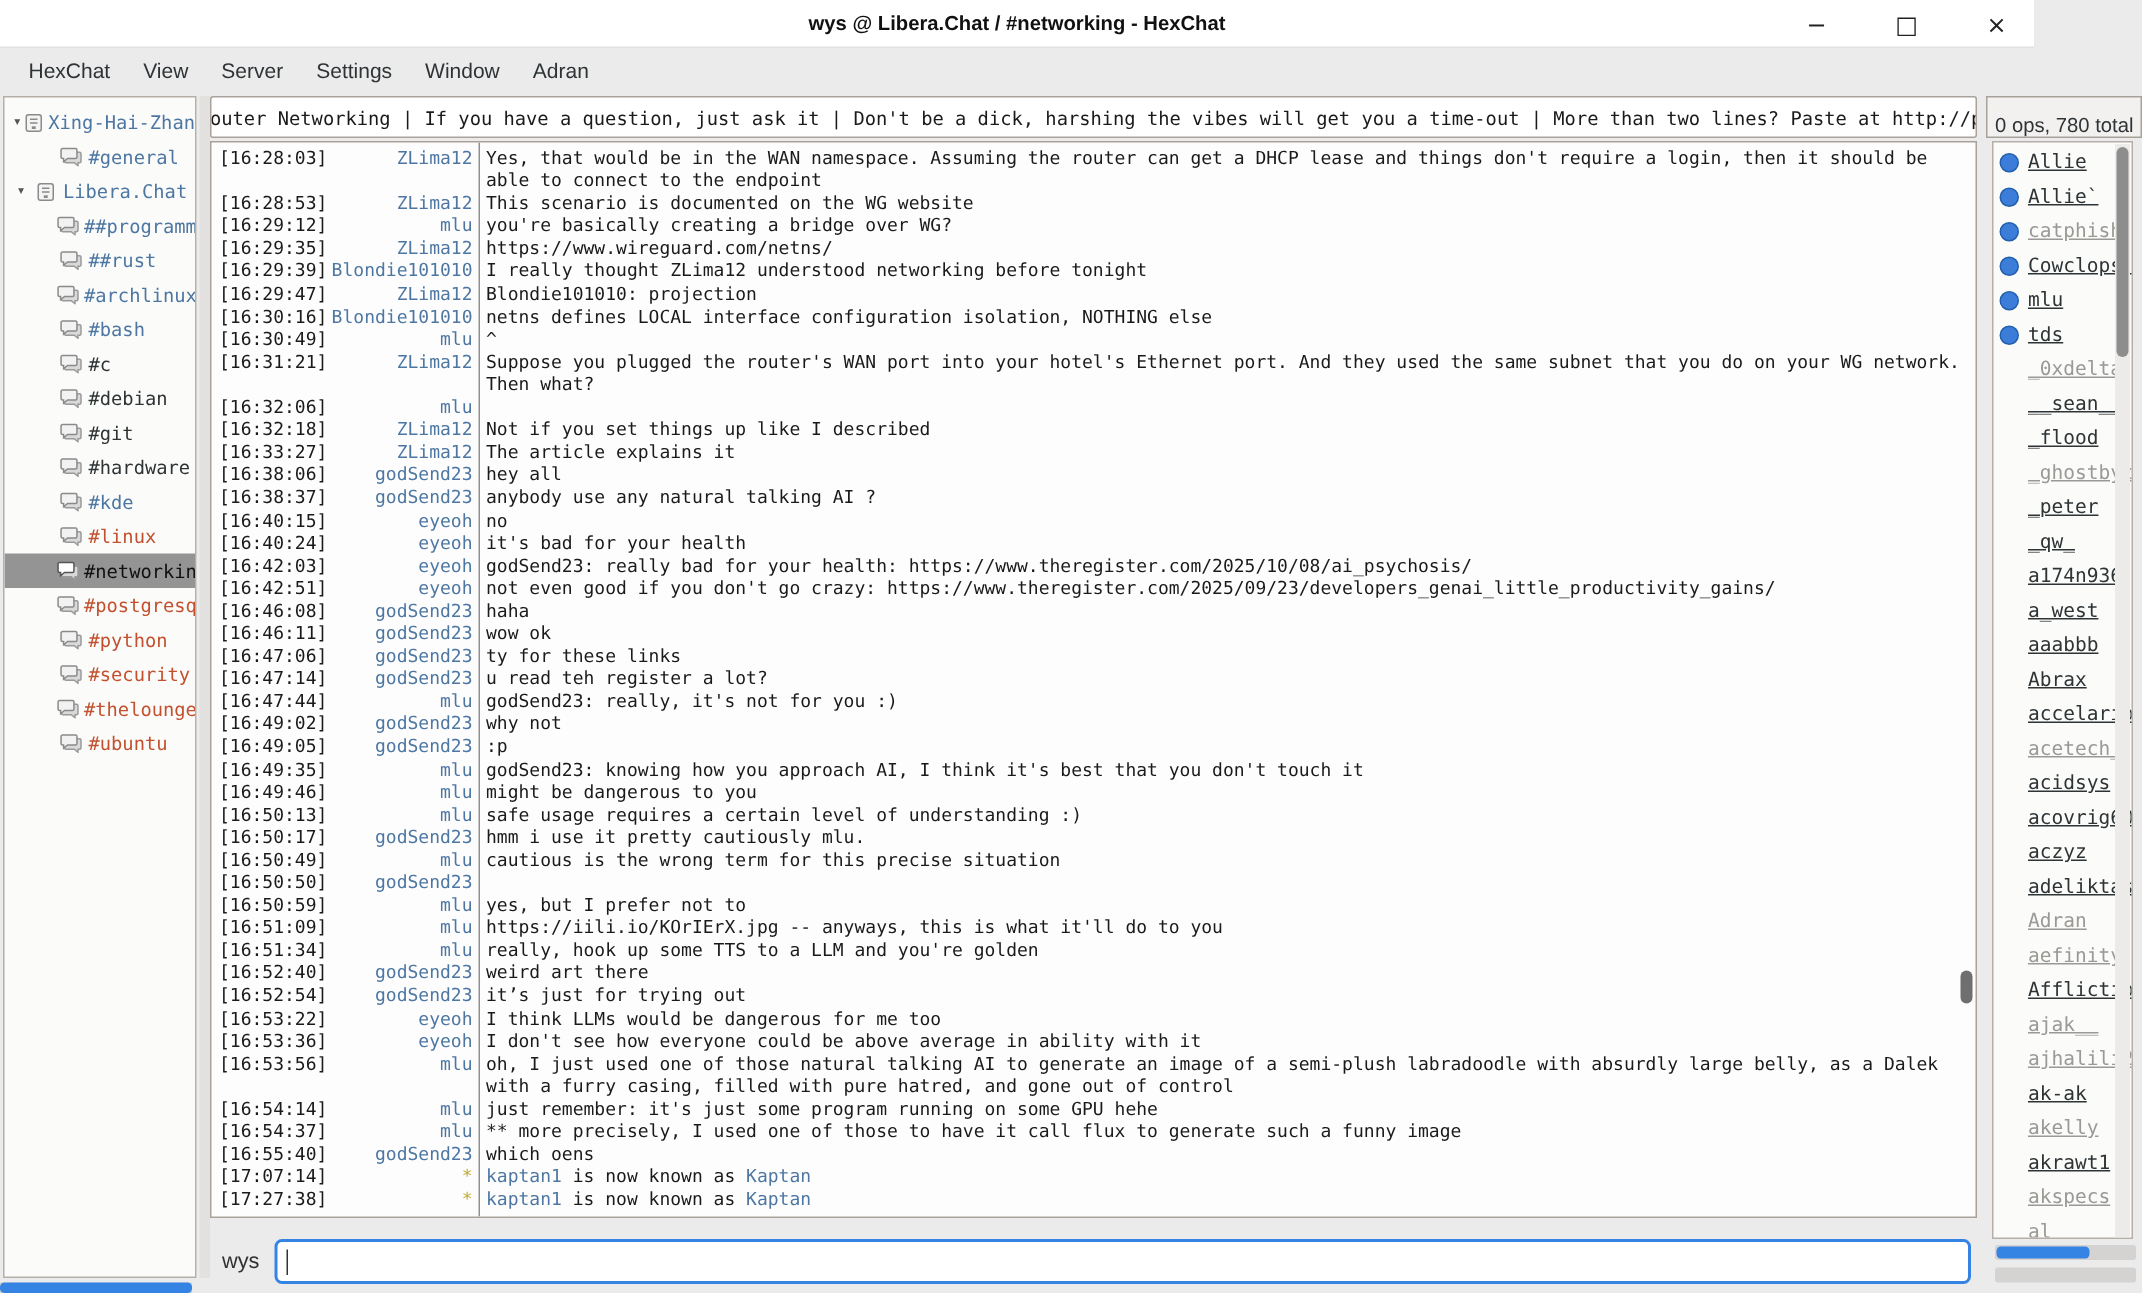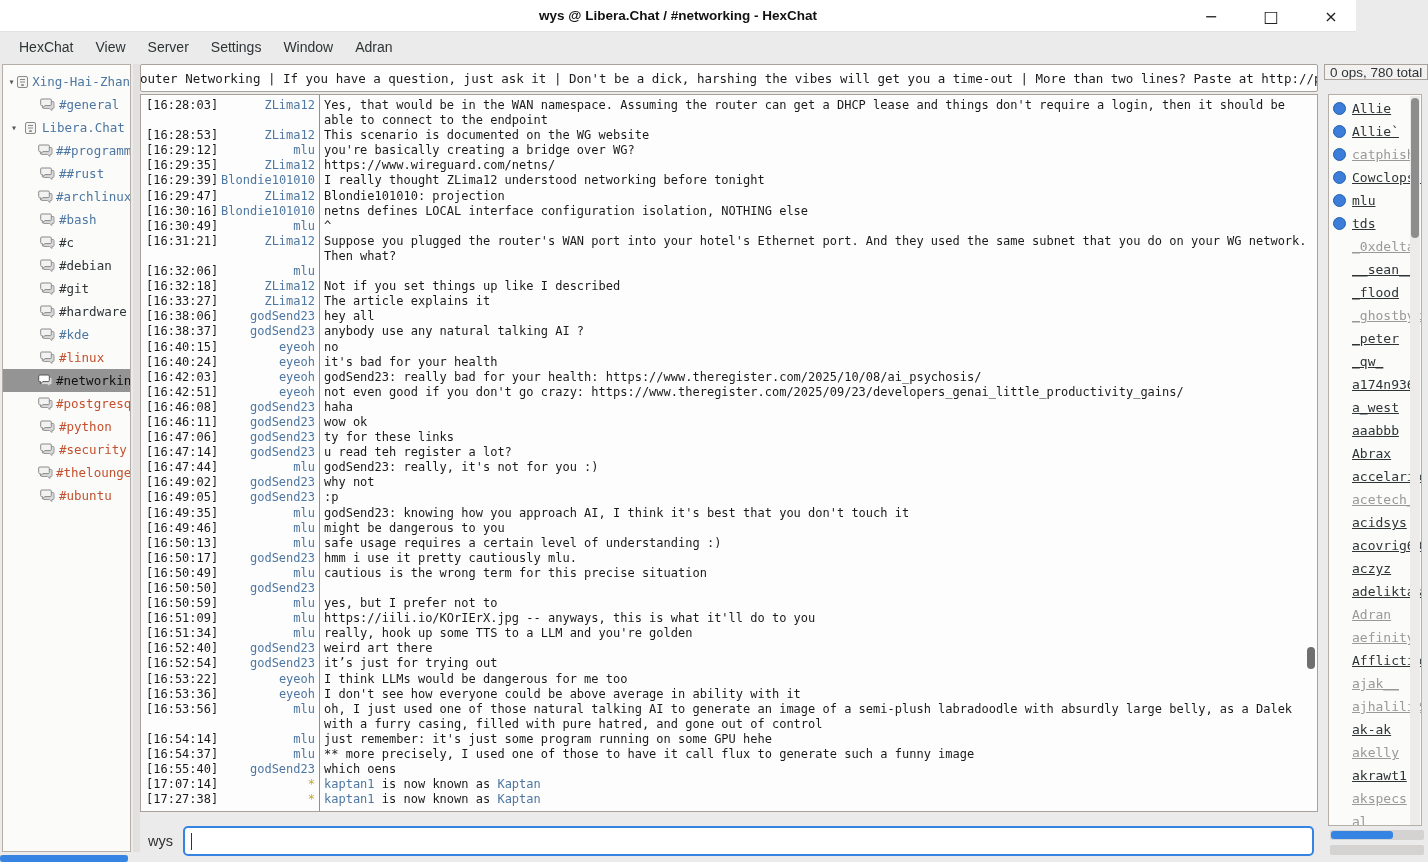--- a/index.html
+++ b/index.html
@@ -52,22 +52,22 @@
   .tree-hscroll{position:absolute;left:0px;top:793px;width:128px;height:7px;background:#d5d3d1;}
   .tree-hscroll .thumb{position:absolute;left:0;top:0;width:128px;height:7px;background:var(--accent);border-radius:3px;}
 
   
   .topicbar{position:absolute;left:140px;top:2px;width:1178px;height:28px;background:#ffffff;
     border:1px solid #a8a29b;border-radius:2px;display:flex;align-items:center;overflow:hidden;}
   .topicbar .topic-text{font-family:"DejaVu Sans Mono",monospace;font-size:12.5px;color:#1a1a1a;
     white-space:nowrap;text-indent:-7px;padding-left:6px;}
 
   
-  .opsbox{position:absolute;left:1324px;top:2px;width:104px;height:16px;background:#f2f1f0;
-    border:1px solid #a8a29b;display:flex;align-items:flex-start;overflow:hidden;}
+  .opsbox{position:absolute;left:1324px;top:2px;width:104px;height:28px;background:#f2f1f0;
+    border:1px solid #a8a29b;display:flex;align-items:flex-end;overflow:hidden;}
   .opsbox span{font-size:13.5px;color:#2e3436;padding-left:5px;white-space:nowrap;}
 
   
   .chatbox{position:absolute;left:140px;top:32px;width:1178px;height:718px;background:#fdfdfd;
     border:1px solid #a8a29b;overflow:hidden;padding-top:3px;}
   .chat-row{display:flex;align-items:flex-start;line-height:15.1px;
     font-family:"DejaVu Sans Mono",monospace;font-size:12px;color:#1a1a1a;}
   .chat-row .ts{flex:0 0 80px;padding-left:5px;white-space:nowrap;}
   .chat-row .nick{flex:0 0 94px;text-align:right;white-space:nowrap;overflow:hidden;}
   .chat-row .msg{flex:1;padding-left:6px;margin-left:3px;word-wrap:break-word;overflow-wrap:break-word;min-width:0;}

